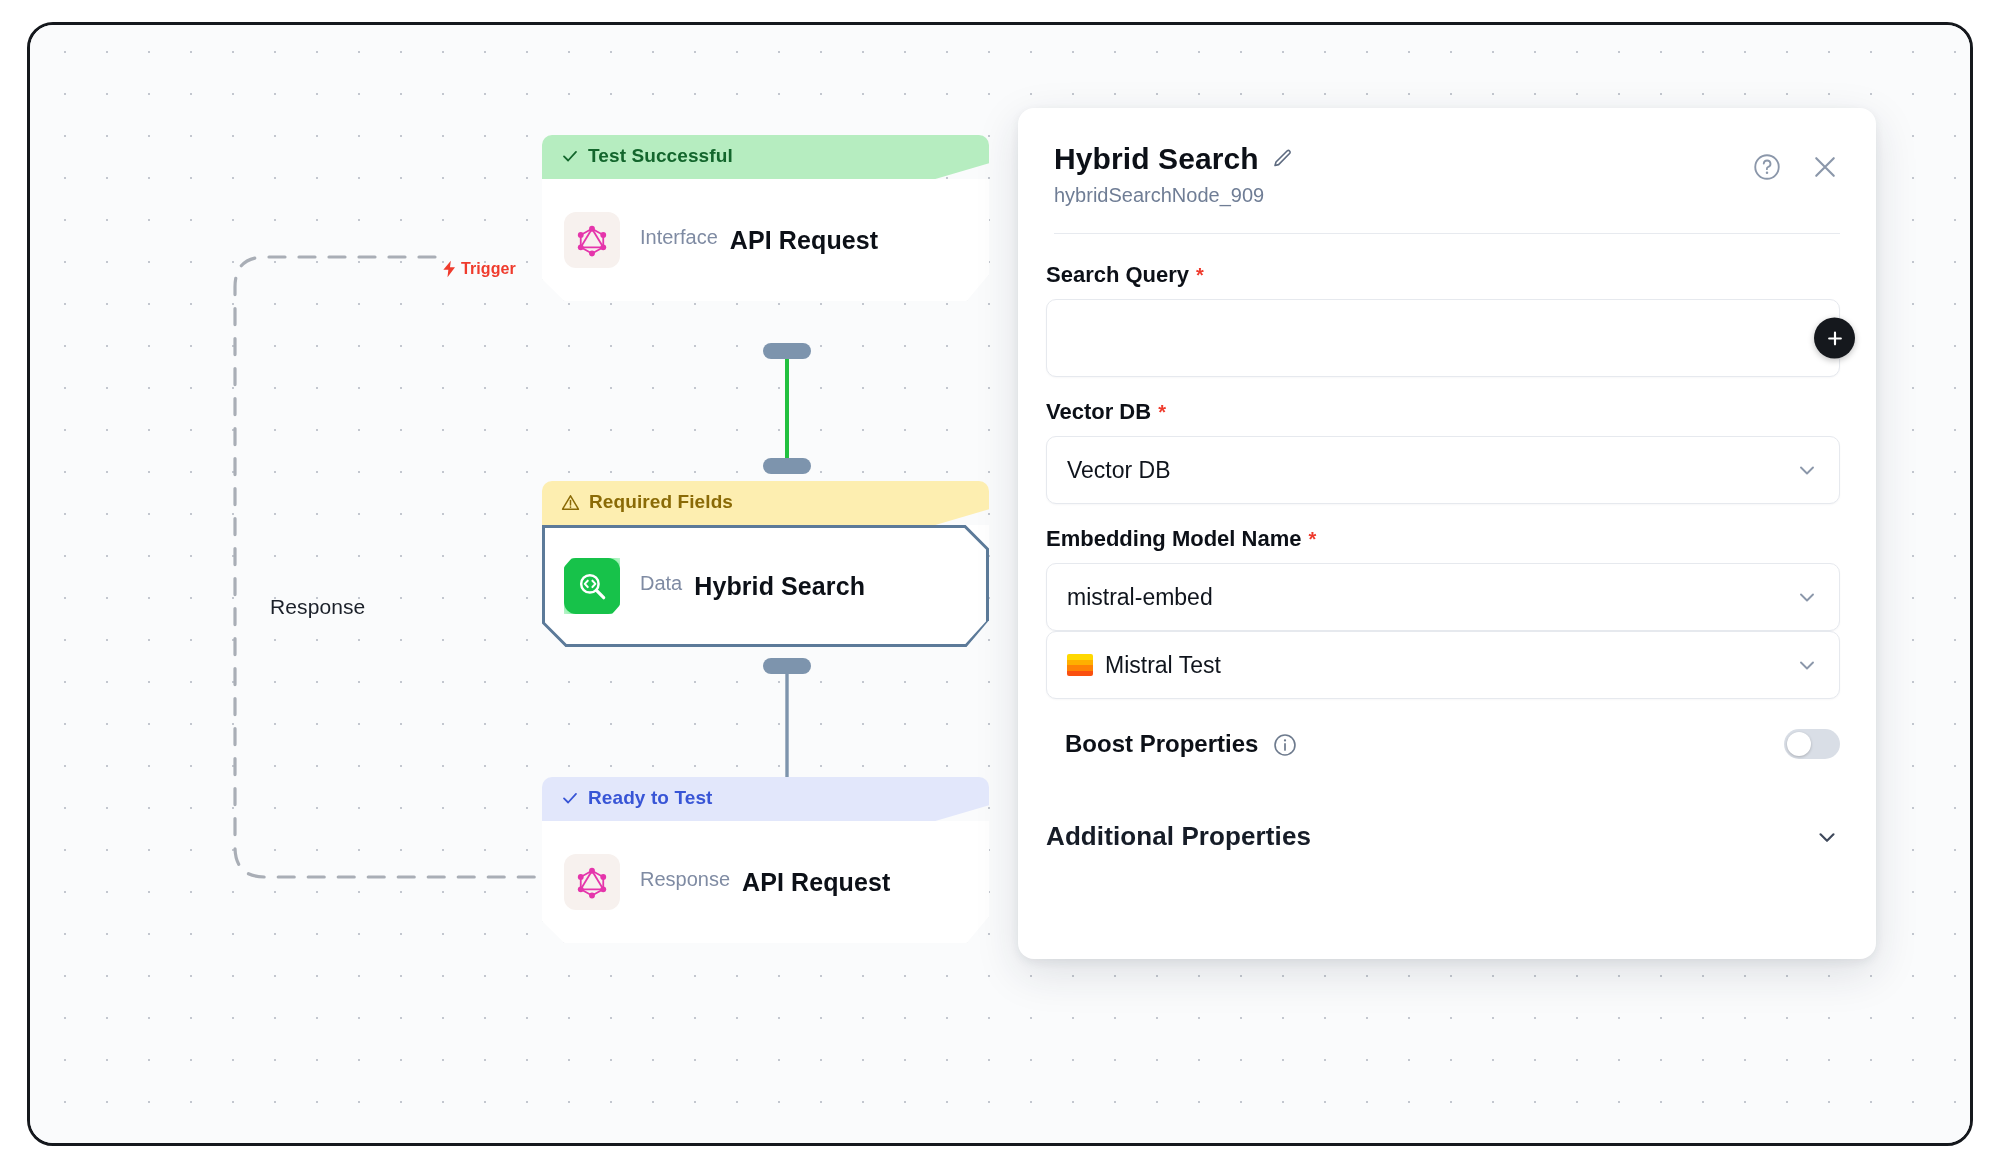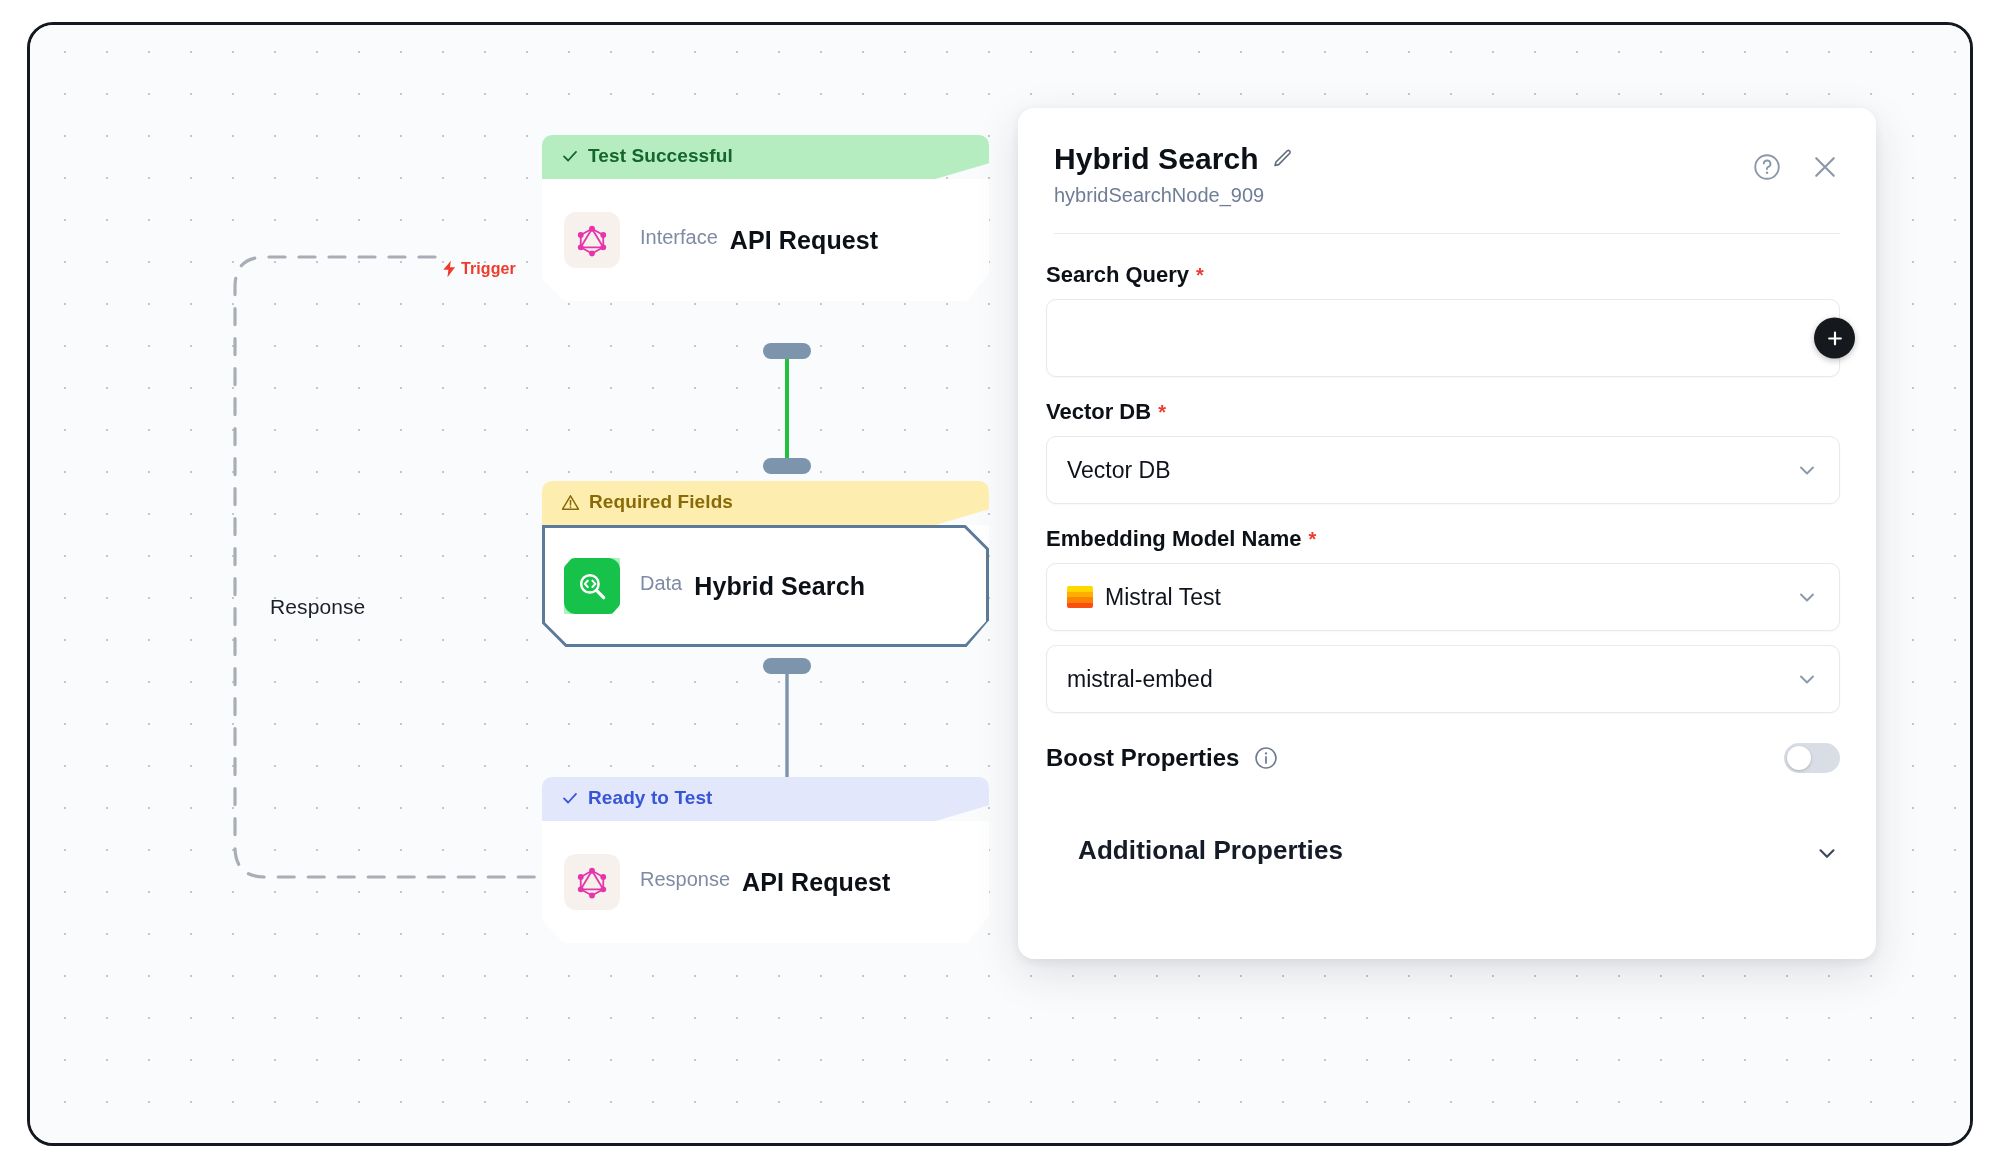--- a/index.html
+++ b/index.html
@@ -194,36 +194,36 @@
     display: flex; flex-direction: column;
     flex: 0 0 auto;
     border-radius: 2px; overflow: hidden;
   }
   .mistral-logo i { display: block; height: 25%; width: 100%; }
 
   .toggle-row {
     display: flex; align-items: center; justify-content: space-between;
     margin-top: 30px; margin-bottom: 4px;
   }
-  .toggle-left { display: flex; align-items: center; gap: 14px; }
+  .toggle-left { display: flex; align-items: flex-end; gap: 14px; margin-left: 19px; }
   .toggle-label { font-size: 24px; font-weight: 700; color: #0c1017; }
   .switch {
     width: 56px; height: 30px; border-radius: 999px;
     background: #d9dee6; border: 0; cursor: pointer;
     position: relative; flex: 0 0 auto;
   }
   .switch .knob {
     position: absolute; left: 3px; top: 3px;
     width: 24px; height: 24px; border-radius: 50%;
     background: #fff; box-shadow: 0 1px 3px rgba(0,0,0,.22);
   }
 
   .section-row {
-    display: flex; align-items: flex-end; justify-content: space-between;
-    margin-top: 62px; cursor: pointer; margin-left: 32px;
+    display: flex; align-items: center; justify-content: space-between;
+    margin-top: 62px; cursor: pointer;
   }
   .section-title { font-size: 26px; font-weight: 700; color: #161c27; letter-spacing: .1px; }
 </style>
 </head>
 <body>
 
 <div id="app">
 
   <div id="canvas"></div>
 
@@ -400,39 +400,39 @@
           </svg>
         </div>
       </div>
 
       <div class="field">
         <div class="field-label">
           <span>Embedding Model Name</span>
           <span class="req">*</span>
         </div>
 
+        <div class="select">
+          <span class="sel-value">mistral-embed</span>
+          <svg class="chev" width="24" height="24" viewBox="0 0 24 24">
+            <path d="M6 9.5 L12 15.5 L18 9.5" fill="none" stroke="#8b97aa" stroke-width="1.9" stroke-linecap="round" stroke-linejoin="round"></path>
+          </svg>
+        </div>
+
         <div class="select" style="margin-bottom:14px;">
           <span class="mistral-logo">
             <i style="background:#ffd800"></i>
             <i style="background:#ffaf00"></i>
             <i style="background:#ff8205"></i>
             <i style="background:#fa500f"></i>
           </span>
           <span class="sel-value">Mistral Test</span>
           <svg class="chev" width="24" height="24" viewBox="0 0 24 24">
             <path d="M6 9.5 L12 15.5 L18 9.5" fill="none" stroke="#8b97aa" stroke-width="1.9" stroke-linecap="round" stroke-linejoin="round"></path>
           </svg>
         </div>
-
-        <div class="select">
-          <span class="sel-value">mistral-embed</span>
-          <svg class="chev" width="24" height="24" viewBox="0 0 24 24">
-            <path d="M6 9.5 L12 15.5 L18 9.5" fill="none" stroke="#8b97aa" stroke-width="1.9" stroke-linecap="round" stroke-linejoin="round"></path>
-          </svg>
-        </div>
       </div>
 
       <div class="toggle-row">
         <div class="toggle-left">
           <span class="toggle-label">Boost Properties</span>
           <svg width="26" height="26" viewBox="0 0 24 24">
             <circle cx="12" cy="12" r="9.2" fill="none" stroke="#6d7a8d" stroke-width="1.5"></circle>
             <circle cx="12" cy="7.8" r="1.05" fill="#6d7a8d"></circle>
             <path d="M12 11 V16.6" stroke="#6d7a8d" stroke-width="1.6" stroke-linecap="round"></path>
           </svg>

